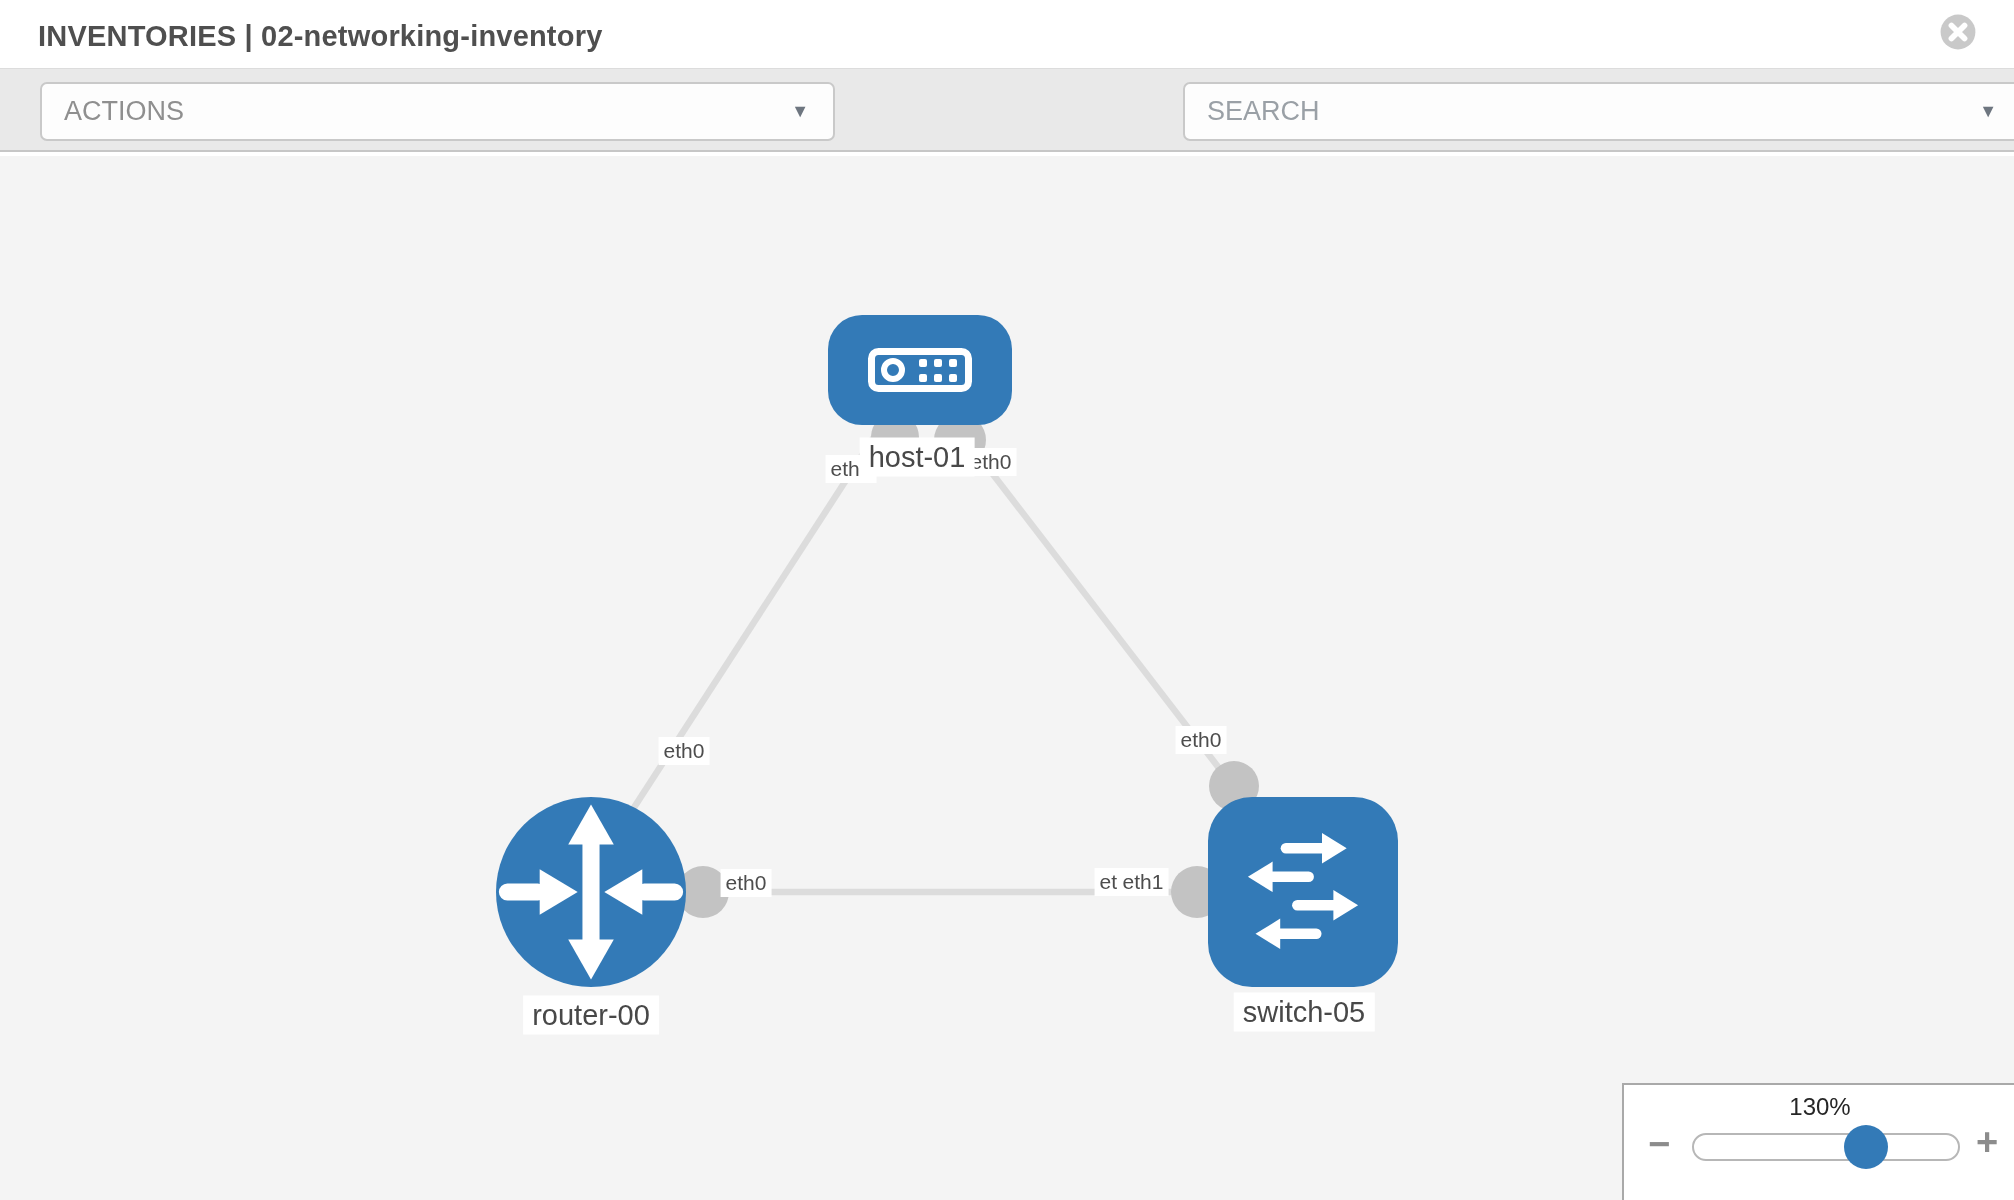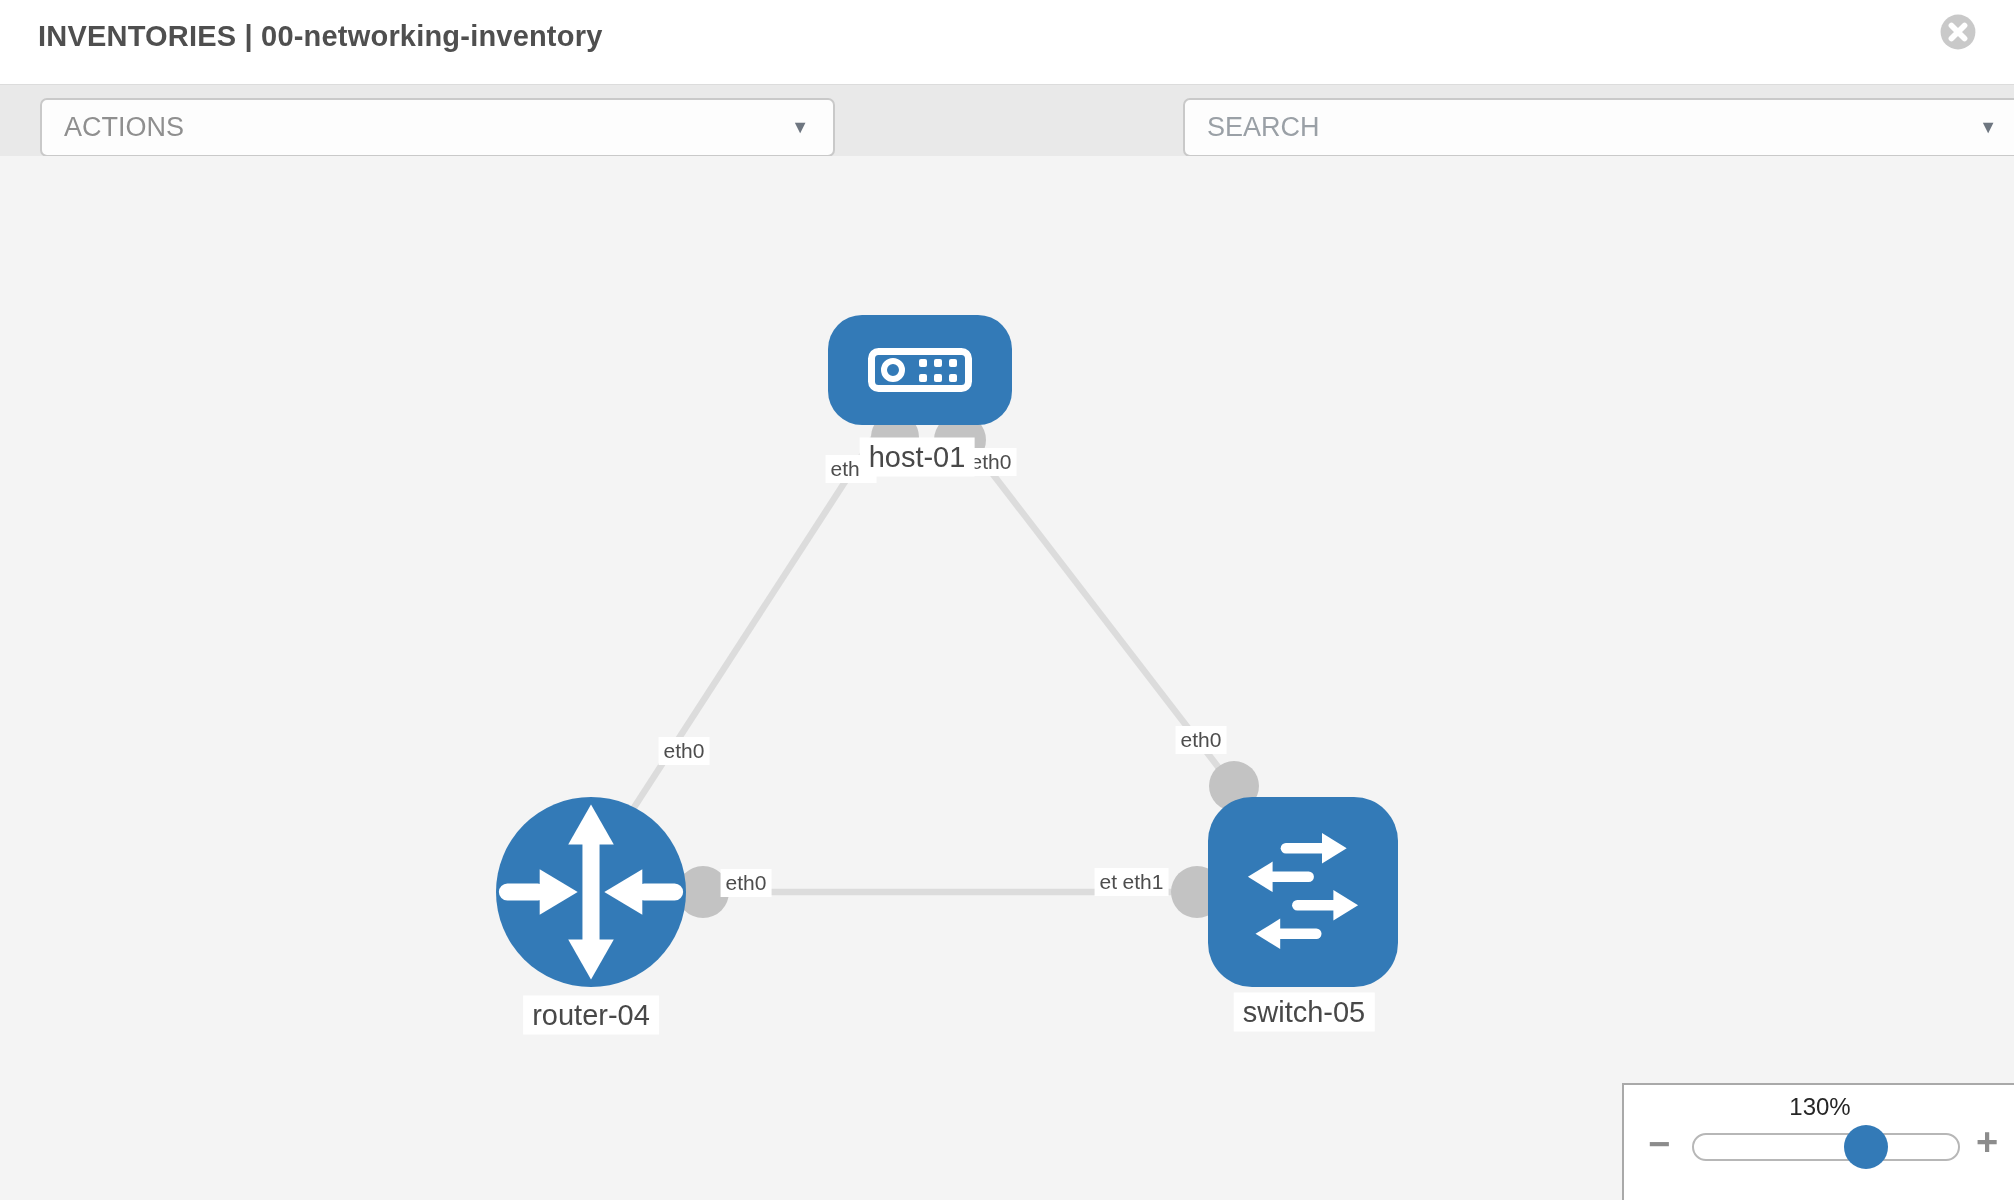--- a/index.html
+++ b/index.html
@@ -7,21 +7,21 @@
        font-family:"Liberation Sans",sans-serif;-webkit-font-smoothing:antialiased;}
   .app{position:absolute;inset:0;}
 
   
   .hdr{position:absolute;left:0;top:0;width:2014px;height:72px;background:#fff;}
   .hdr h1{margin:0;position:absolute;left:38px;top:0;line-height:72px;
           font-size:29px;font-weight:bold;color:#4f4f4f;letter-spacing:.2px;}
   .close-btn{position:absolute;left:1939px;top:13px;width:38px;height:38px;cursor:pointer;}
 
   
-  .tbar{position:absolute;left:0;top:84px;width:2014px;height:84px;background:#e9e9e9;
+  .tbar{position:absolute;left:0;top:68px;width:2014px;height:84px;background:#e9e9e9;
         border-top:1px solid #dcdcdc;border-bottom:2px solid #c6c6c6;box-sizing:border-box;}
   .select{position:absolute;top:13px;height:59px;background:#fdfdfd;border:2px solid #c9c9c9;
           border-radius:7px;box-sizing:border-box;}
   .select .sel-label{position:absolute;left:22px;top:0;line-height:55px;font-size:27px;color:#8f8f8f;}
   .select .caret{position:absolute;right:24px;top:0;line-height:55px;font-size:18px;color:#6e7680;}
   .sel-actions{left:40px;width:795px;}
   .sel-search{left:1183px;width:840px;}
   .sel-search .sel-label{color:#9aa0a6;}
   .tool-btn{position:absolute;top:97px;width:38px;height:38px;cursor:pointer;}
   .tool-wrench{left:1048px;}
@@ -68,21 +68,21 @@
             border:2px solid #b7b7b7;border-radius:16px;box-sizing:border-box;cursor:pointer;}
   .zp-knob{position:absolute;left:150px;top:-10px;width:44px;height:44px;border-radius:50%;
            background:#337ab7;cursor:grab;}
 </style>
 </head>
 <body>
 
 <div class="app">
 
   <div class="hdr">
-    <h1>INVENTORIES | 00-networking-inventory</h1>
+    <h1>INVENTORIES | 02-networking-inventory</h1>
     <div class="close-btn">
       <svg width="38" height="38" viewBox="0 0 36 36">
         <circle cx="18" cy="18" r="16.5" fill="#c9c9c9"></circle>
         <path d="M11.8 11.8 L24.2 24.2 M24.2 11.8 L11.8 24.2" stroke="#ffffff" stroke-width="5.4" stroke-linecap="round"></path>
       </svg>
     </div>
   </div>
 
   <div class="tbar">
     <div class="select sel-actions">
@@ -160,21 +160,21 @@
             <polygon points="34,34 34,50 21,42" stroke="none"></polygon>
           <path d="M47 57 H67"></path>
             <polygon points="66,49 66,65 79,57" stroke="none"></polygon>
           <path d="M57 72 H37"></path>
             <polygon points="38,64 38,80 25,72" stroke="none"></polygon>
         </g>
       </svg>
     </div>
 
     <div class="nlabel lbl-host">host-01</div>
-    <div class="nlabel lbl-router">router-04</div>
+    <div class="nlabel lbl-router">router-00</div>
     <div class="nlabel lbl-switch">switch-05</div>
 
     <div class="iflabel if-host-l">eth0</div>
     <div class="iflabel if-host-r">eth0</div>
     <div class="iflabel if-router-t">eth0</div>
     <div class="iflabel if-router-r">eth0</div>
     <div class="iflabel if-back if-sw-back">eth1</div>
     <div class="iflabel if-sw-front">eth1</div>
     <div class="iflabel if-sw-top">eth0</div>
 

